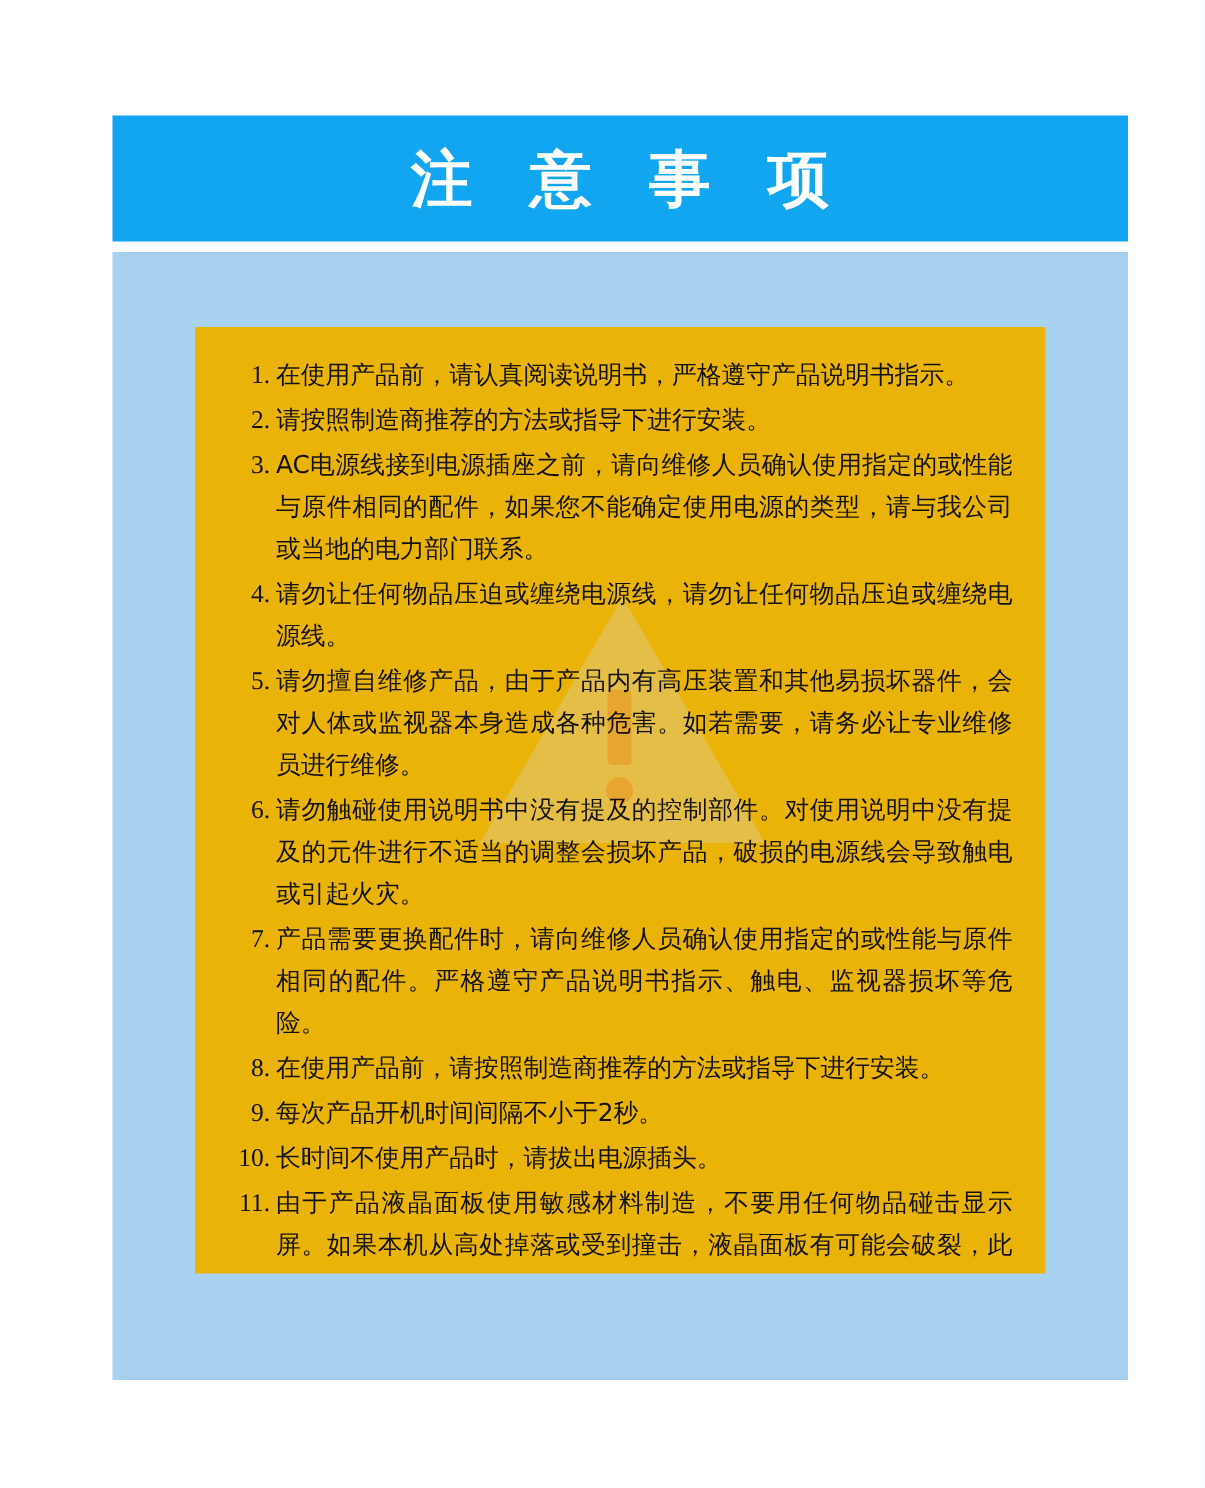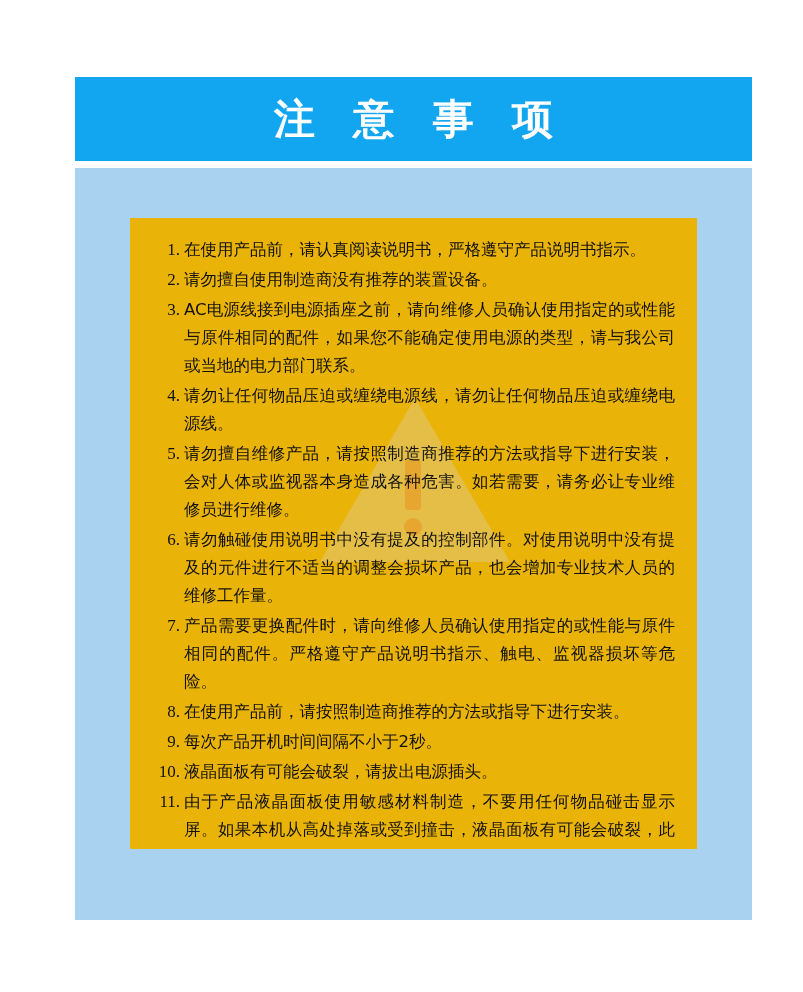--- a/index.html
+++ b/index.html
@@ -182,27 +182,27 @@
   <div class="card">
 
     <div class="watermark">
       <div class="wm-tri"></div>
       <div class="wm-bar"></div>
       <div class="wm-dot"></div>
     </div>
 
     <ol class="notes">
       <li>在使用产品前，请认真阅读说明书，严格遵守产品说明书指示。</li>
-      <li>请勿擅自使用制造商没有推荐的装置设备。</li>
+      <li>请按照制造商推荐的方法或指导下进行安装。</li>
       <li>AC电源线接到电源插座之前，请向维修人员确认使用指定的或性能与原件相同的配件，如果您不能确定使用电源的类型，请与我公司或当地的电力部门联系。</li>
       <li>请勿让任何物品压迫或缠绕电源线，请勿让任何物品压迫或缠绕电源线。</li>
-      <li>请勿擅自维修产品，请按照制造商推荐的方法或指导下进行安装，会对人体或监视器本身造成各种危害。如若需要，请务必让专业维修员进行维修。</li>
-      <li>请勿触碰使用说明书中没有提及的控制部件。对使用说明中没有提及的元件进行不适当的调整会损坏产品，也会增加专业技术人员的维修工作量。</li>
+      <li>请勿擅自维修产品，由于产品内有高压装置和其他易损坏器件，会对人体或监视器本身造成各种危害。如若需要，请务必让专业维修员进行维修。</li>
+      <li>请勿触碰使用说明书中没有提及的控制部件。对使用说明中没有提及的元件进行不适当的调整会损坏产品，破损的电源线会导致触电或引起火灾。</li>
       <li>产品需要更换配件时，请向维修人员确认使用指定的或性能与原件相同的配件。严格遵守产品说明书指示、触电、监视器损坏等危险。</li>
       <li>在使用产品前，请按照制造商推荐的方法或指导下进行安装。</li>
       <li>每次产品开机时间间隔不小于2秒。</li>
-      <li>液晶面板有可能会破裂，请拔出电源插头。</li>
+      <li>长时间不使用产品时，请拔出电源插头。</li>
       <li>由于产品液晶面板使用敏感材料制造，不要用任何物品碰击显示屏。如果本机从高处掉落或受到撞击，液晶面板有可能会破裂，此时请立即停止使用产品。</li>
     </ol>
   </div>
 
 
 </div>
 
 </body></html>

